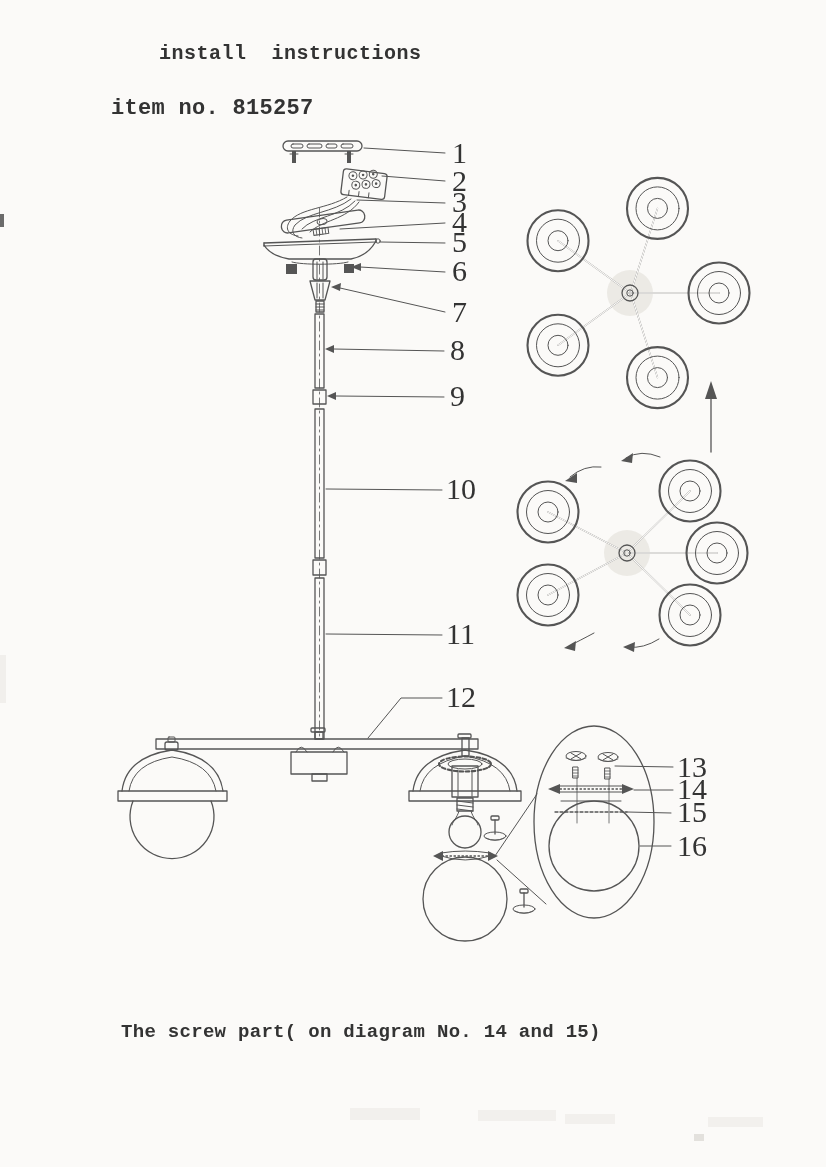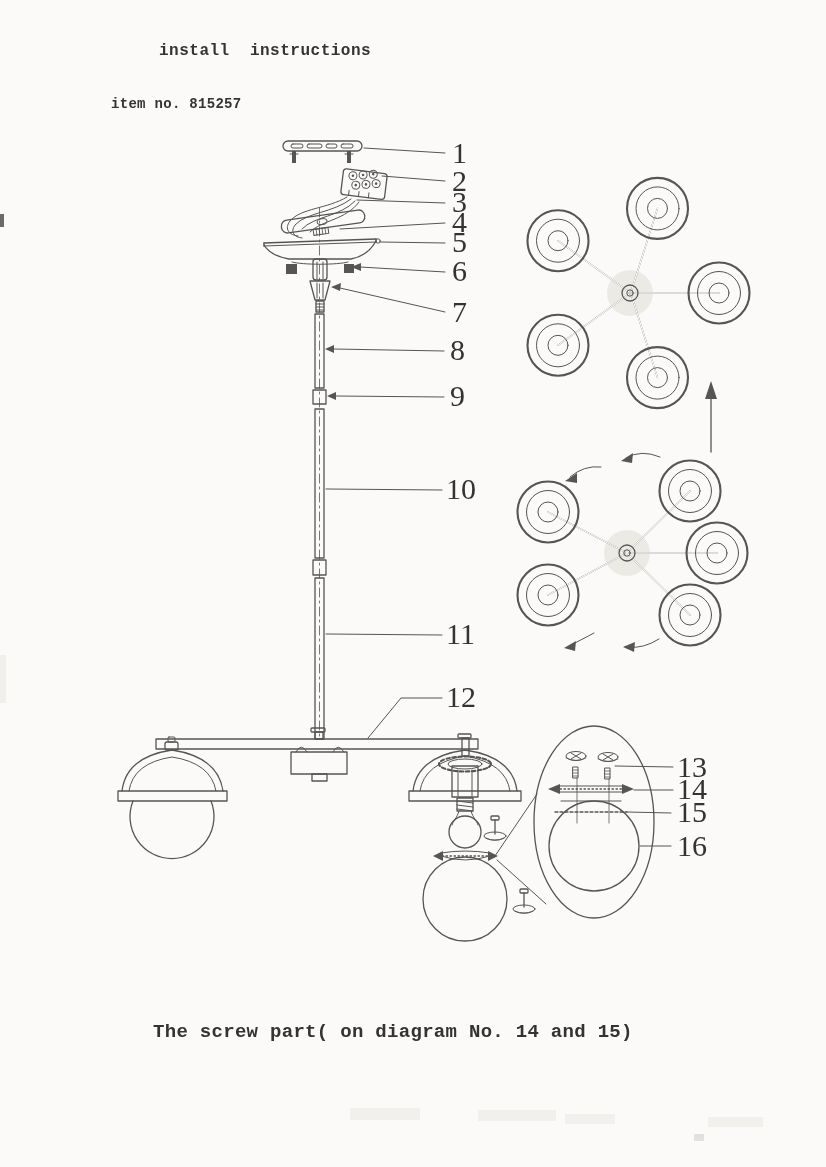--- a/index.html
+++ b/index.html
@@ -8,24 +8,24 @@
     --line:#555555;
   }
   html,body{margin:0;padding:0;}
   body{
     width:826px;height:1167px;position:relative;overflow:hidden;
     background:var(--paper);
     font-family:"Liberation Mono",monospace;
     color:var(--ink);
   }
   .txt{position:absolute;white-space:pre;font-weight:bold;}
-  #title{left:159px;top:42px;font-size:16px;letter-spacing:.5px;}
-  #itemno{left:111px;top:96px;font-size:14px;letter-spacing:.3px;}
+  #title{left:159px;top:42px;font-size:20px;letter-spacing:.5px;}
+  #itemno{left:111px;top:96px;font-size:22px;letter-spacing:.3px;}
   #footer{left:121px;top:949px;font-size:19px;line-height:33.5px;letter-spacing:.3px;}
-  #footer span{display:block;margin-left:32px;}
+  #footer span{display:block;}
   svg{position:absolute;left:0;top:0;}
   
   .d path,.d line,.d rect,.d circle,.d ellipse,.d polyline{
     fill:none;stroke:var(--line);stroke-width:1.3;stroke-linecap:round;stroke-linejoin:round;
   }
   .d .fill{fill:var(--line);stroke:none;}
   .d .thin{stroke-width:1;}
   .d .hair{stroke-width:.8;}
   .d .thick{stroke-width:2.1;}
   .d .paper{stroke:var(--paper);}

